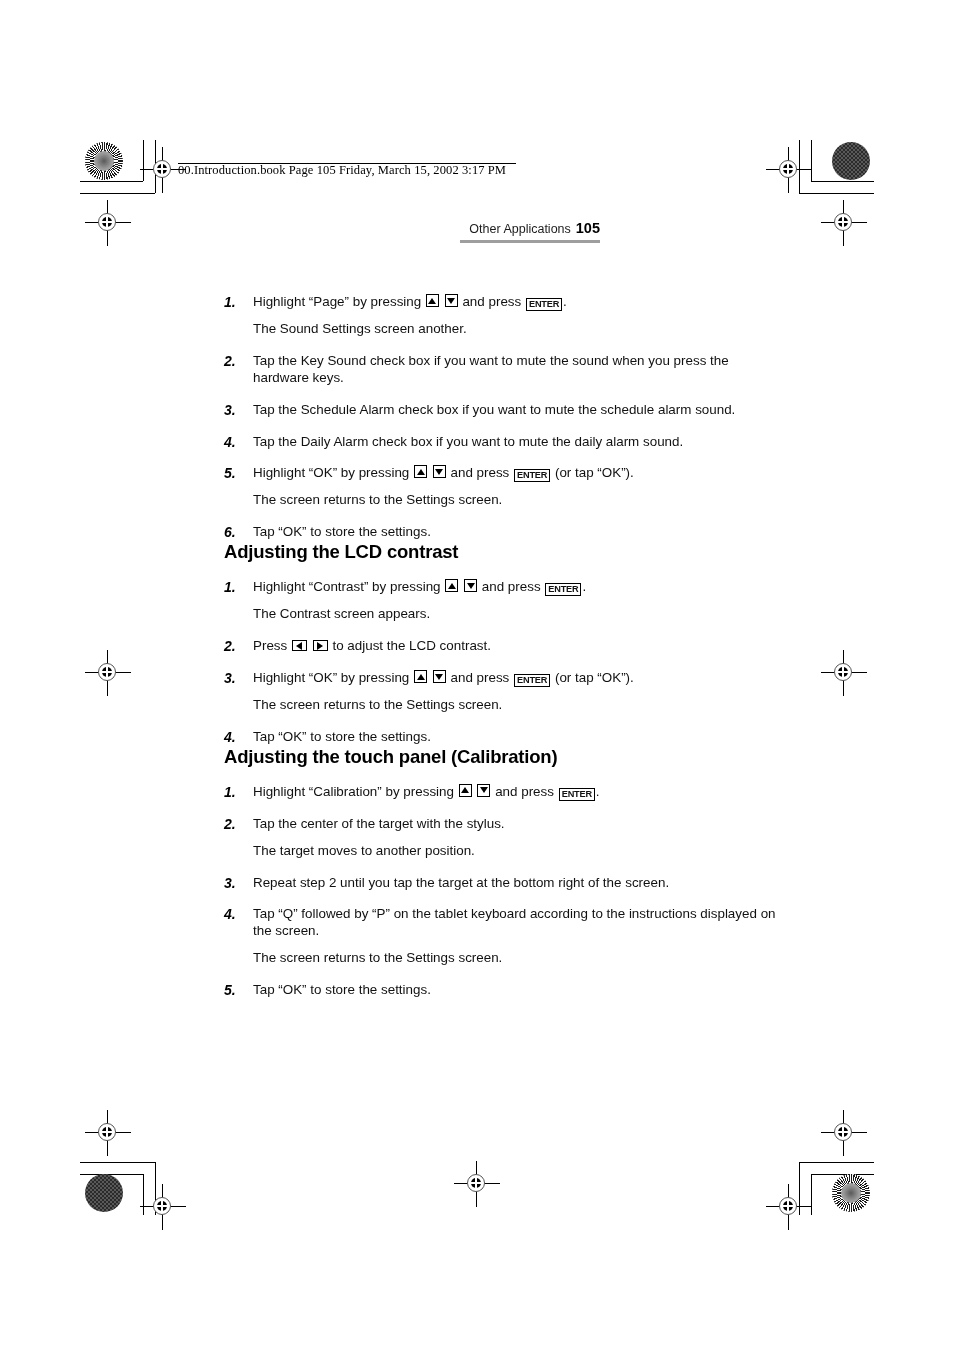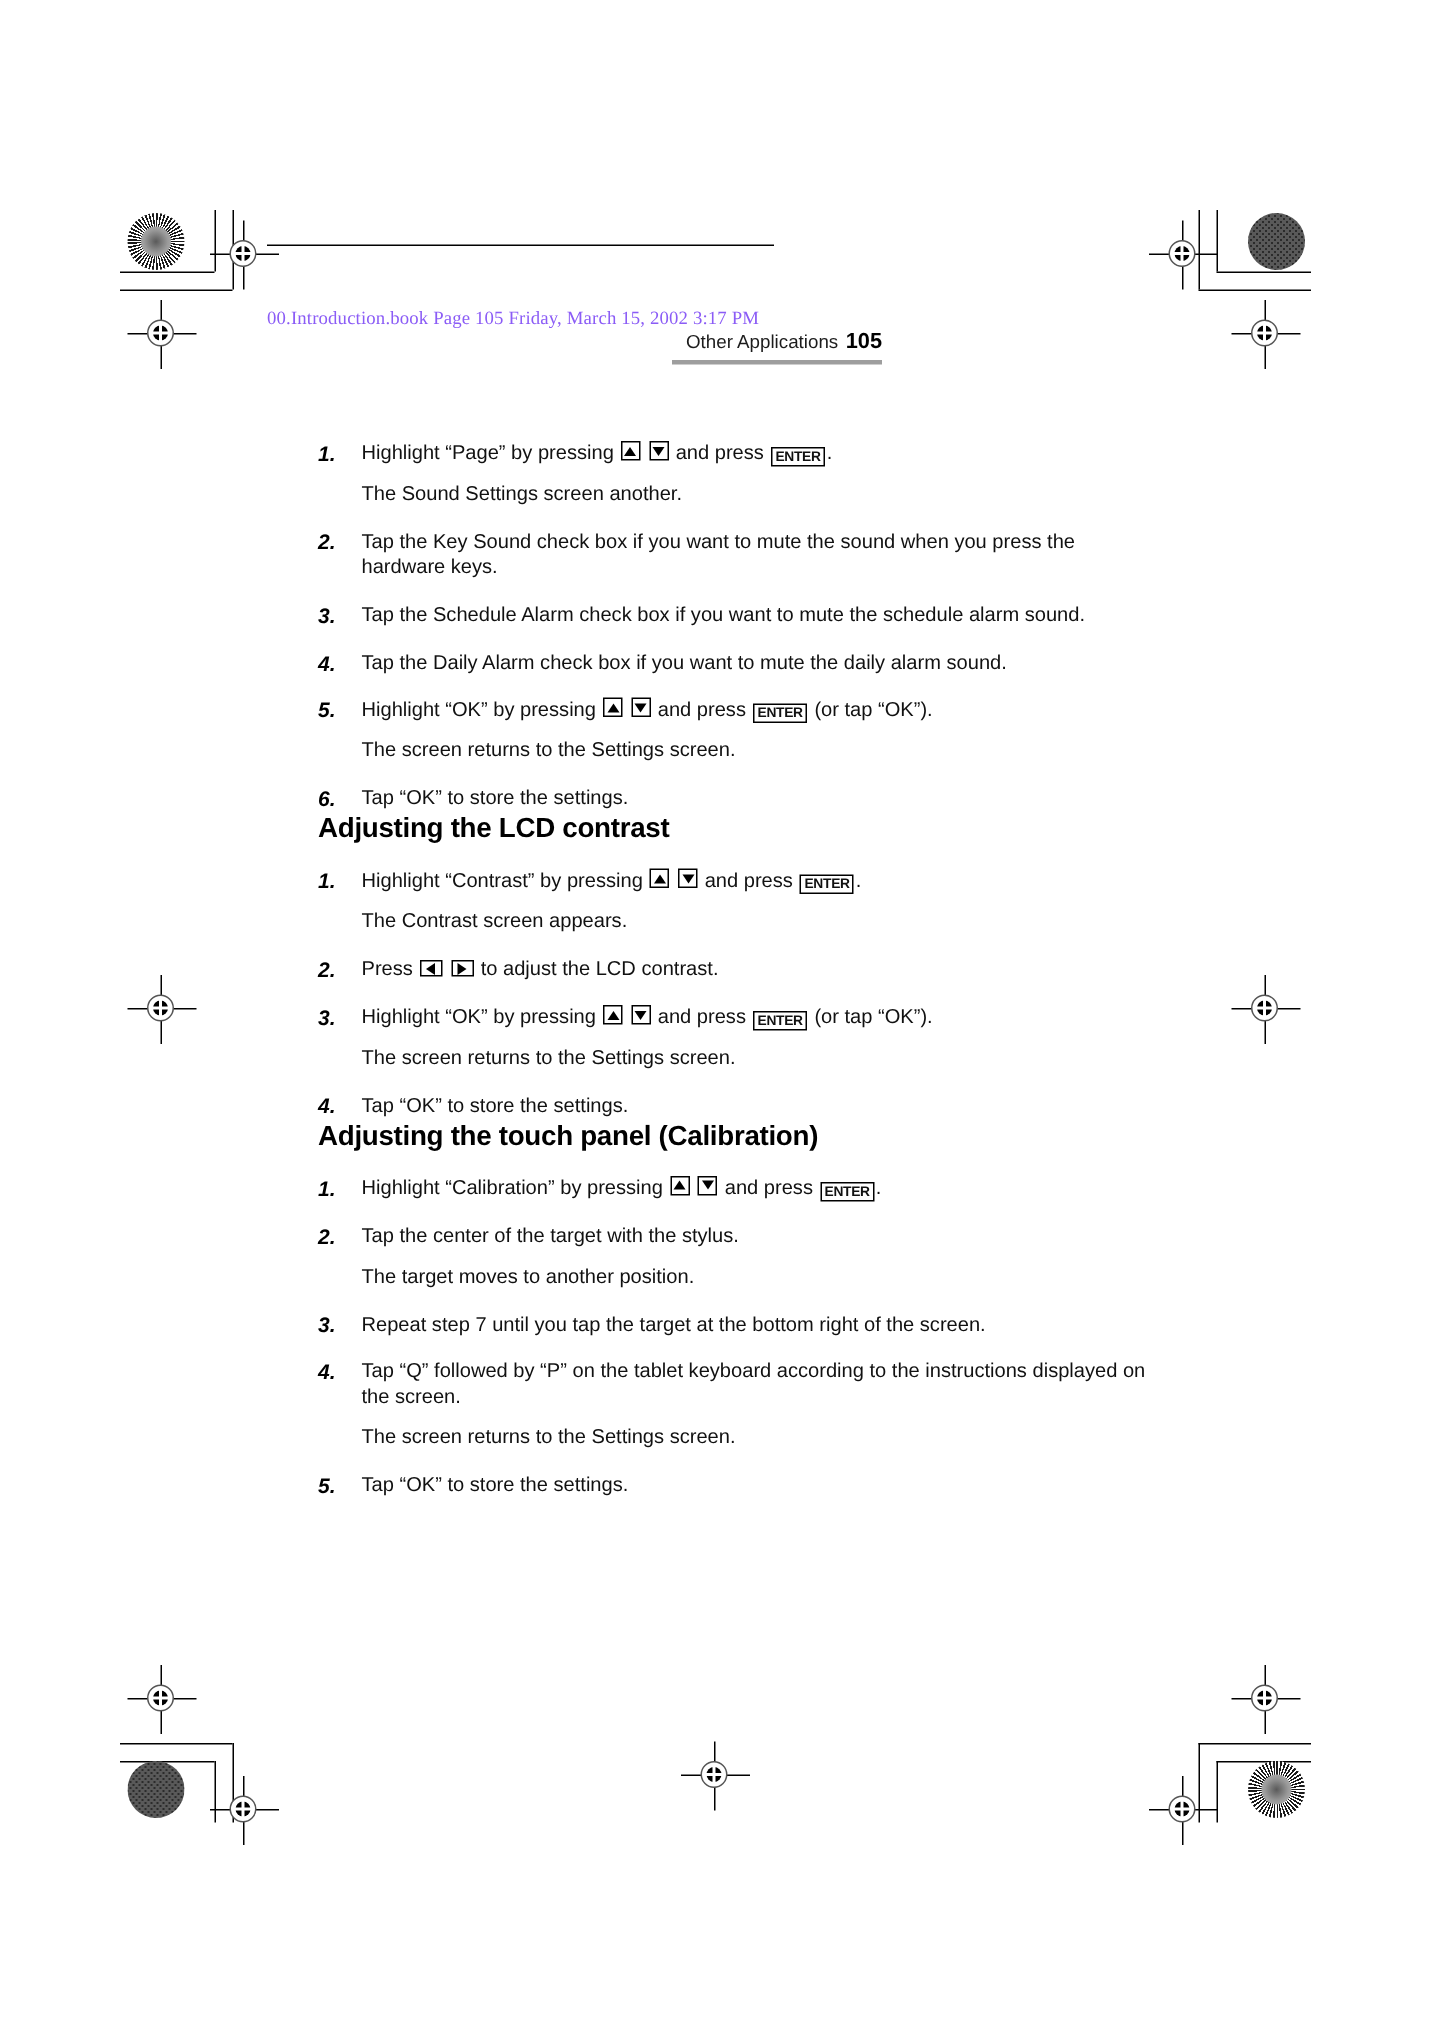--- a/index.html
+++ b/index.html
@@ -104,38 +104,37 @@
     background-position: 0 0, 2px 2px;
   }
 
   
   #file-banner {
     position: absolute;
     left: 178px;
     top: 163px;
     font-family: "Liberation Serif", serif;
     font-size: 12.5px;
-    color: #8b5cf6;
+    color: #000000;
     white-space: nowrap;
     letter-spacing: 0.1px;
-    margin-top: 42px;
   }
   #banner-rule {
     position: absolute;
     left: 178px;
     top: 163px;
     width: 338px;
     height: 1px;
     background: #000;
   }
 
   
   #page {
     position: absolute;
-    left: 0; top: 0;
+    left: 12px; top: 0;
     width: 770px; height: 1351px;
   }
 
   #running-head {
     position: absolute;
     right: 182px;
     top: 219px;
     text-align: right;
     white-space: nowrap;
   }
@@ -474,21 +473,21 @@
       </li>
 
       <li>
         <span class="num">2.</span>
         <span>Tap the center of the target with the stylus.</span>
         <div class="result">The target moves to another position.</div>
       </li>
 
       <li>
         <span class="num">3.</span>
-        <span>Repeat step 7 until you tap the target at the bottom right of the screen.</span>
+        <span>Repeat step 2 until you tap the target at the bottom right of the screen.</span>
       </li>
 
       <li>
         <span class="num">4.</span>
         <span>Tap “Q” followed by “P” on the tablet keyboard according to the instructions displayed on the screen.</span>
         <div class="result">The screen returns to the Settings screen.</div>
       </li>
 
       <li>
         <span class="num">5.</span>

